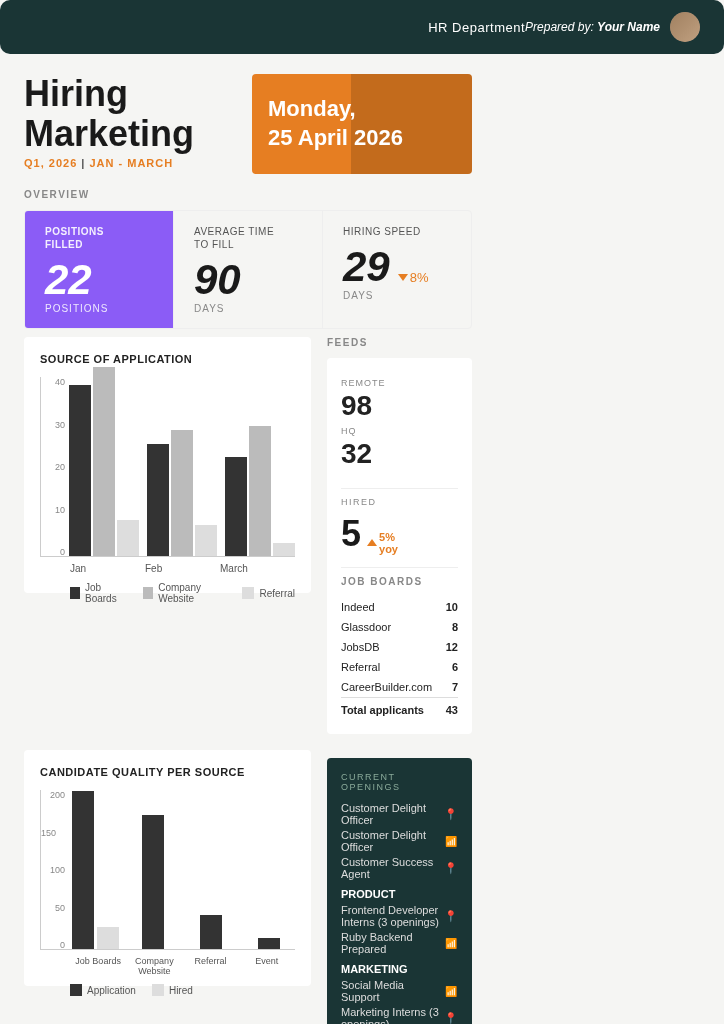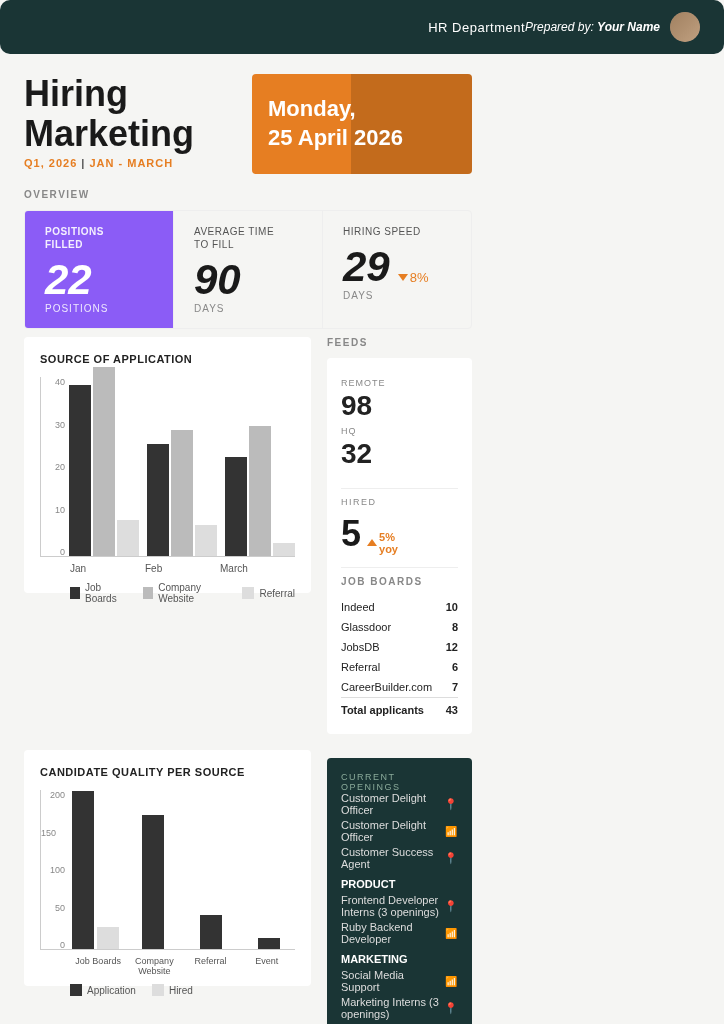--- a/index.html
+++ b/index.html
@@ -83,21 +83,21 @@
     .arrow-up { display: inline-block; width: 0; height: 0; border-left: 5px solid transparent; border-right: 5px solid transparent; border-bottom: 7px solid #e67e22; }
 
     
     .jb-table { width: 100%; border-collapse: collapse; }
     .jb-table tr td { padding: 4px 0; font-size: 11px; }
     .jb-table tr td:last-child { text-align: right; font-weight: bold; }
     .jb-table tr.total td { font-weight: bold; border-top: 1px solid #ddd; padding-top: 6px; }
 
     
     .openings-section { background: #1a3535; color: white; padding: 14px; border-radius: 4px; margin-top: 8px; }
-    .openings-title { font-size: 9px; letter-spacing: 1.5px; color: #8aaa9a; text-transform: uppercase; }
+    .openings-title { font-size: 9px; letter-spacing: 1.5px; color: #8aaa9a; text-transform: uppercase; margin-bottom: 10px; }
     .opening-item { font-size: 11px; color: #ddd; margin-bottom: 3px; display: flex; align-items: center; gap: 4px; }
     .opening-group-title { font-size: 11px; font-weight: bold; color: white; margin: 8px 0 4px; }
     .openings-legend { display: flex; gap: 12px; margin-top: 8px; }
     .openings-legend-item { display: flex; align-items: center; gap: 4px; font-size: 10px; color: #8aaa9a; }
 
     
     .cq-section { background: white; padding: 16px; border-radius: 4px; }
     .cq-chart { position: relative; height: 180px; }
     .cq-group { display: flex; align-items: flex-end; gap: 3px; flex: 1; justify-content: center; }
     .cq-x-labels { display: flex; margin-top: 6px; padding-left: 30px; }
@@ -382,21 +382,21 @@
             <div class="opening-item">
               <span>Customer Success Agent</span>
               <span style="color:#e67e22;font-size:11px;">📍</span>
             </div>
             <div class="opening-group-title">PRODUCT</div>
             <div class="opening-item">
               <span>Frontend Developer Interns (3 openings)</span>
               <span style="color:#e67e22;font-size:11px;">📍</span>
             </div>
             <div class="opening-item">
-              <span>Ruby Backend Developer</span>
+              <span>Ruby Backend Prepared</span>
               <span style="color:#e67e22;font-size:10px;">📶</span>
             </div>
             <div class="opening-group-title">MARKETING</div>
             <div class="opening-item">
               <span>Social Media Support</span>
               <span style="color:#e67e22;font-size:10px;">📶</span>
             </div>
             <div class="opening-item">
               <span>Marketing Interns (3 openings)</span>
               <span style="color:#e67e22;font-size:11px;">📍</span>

